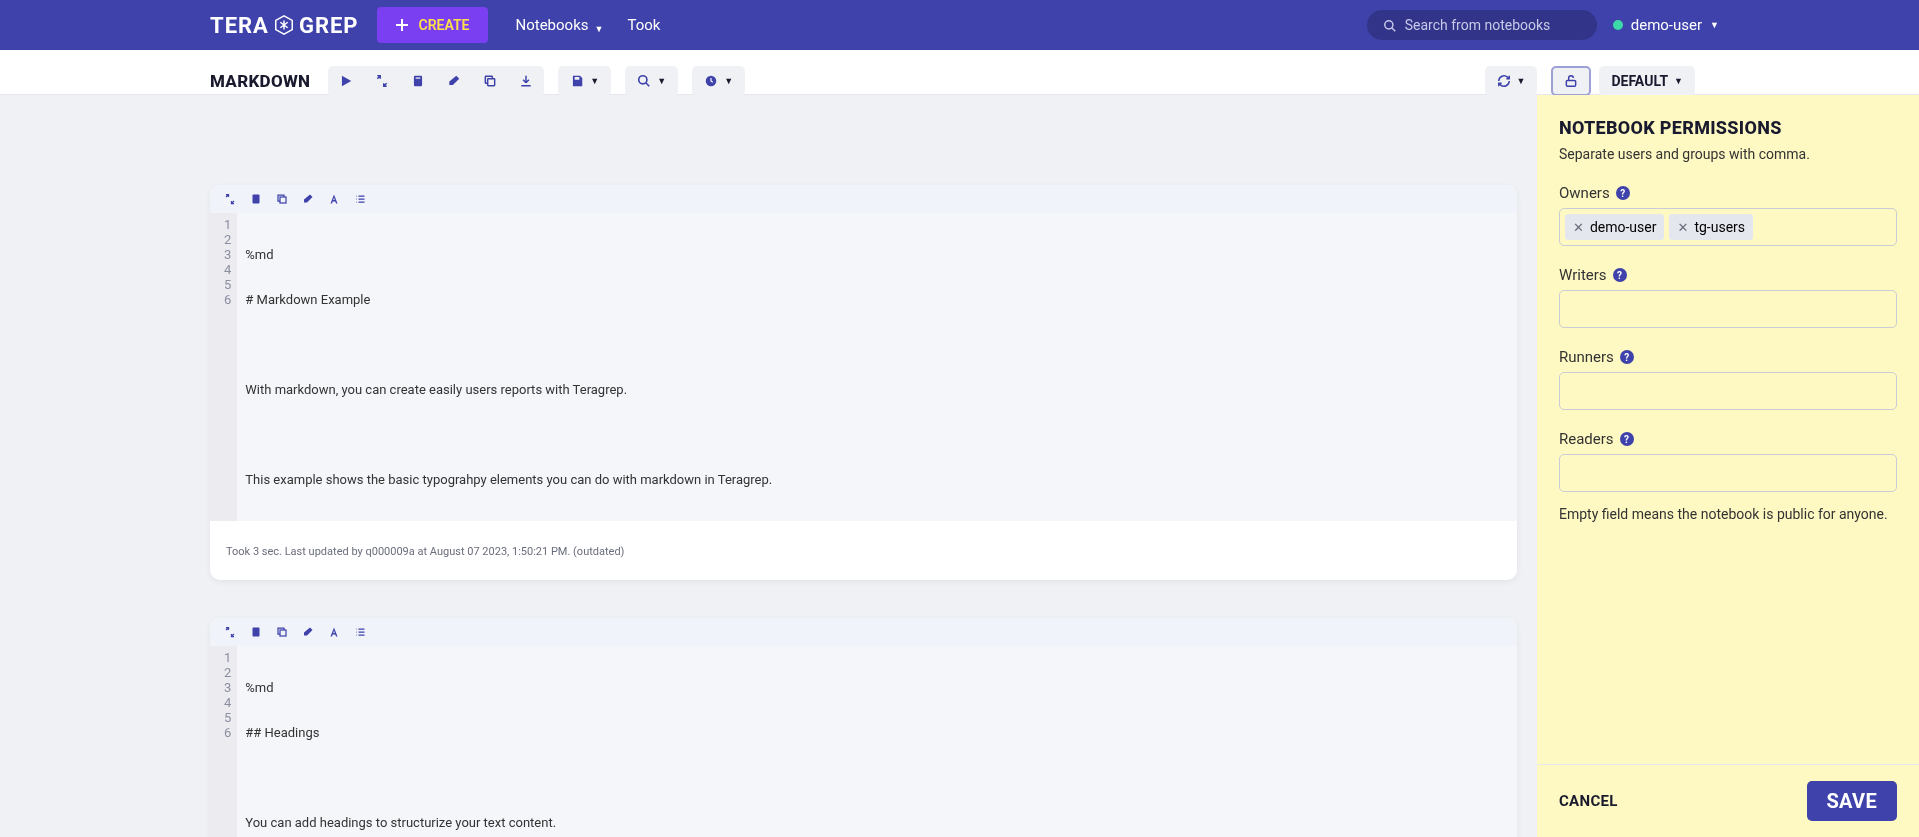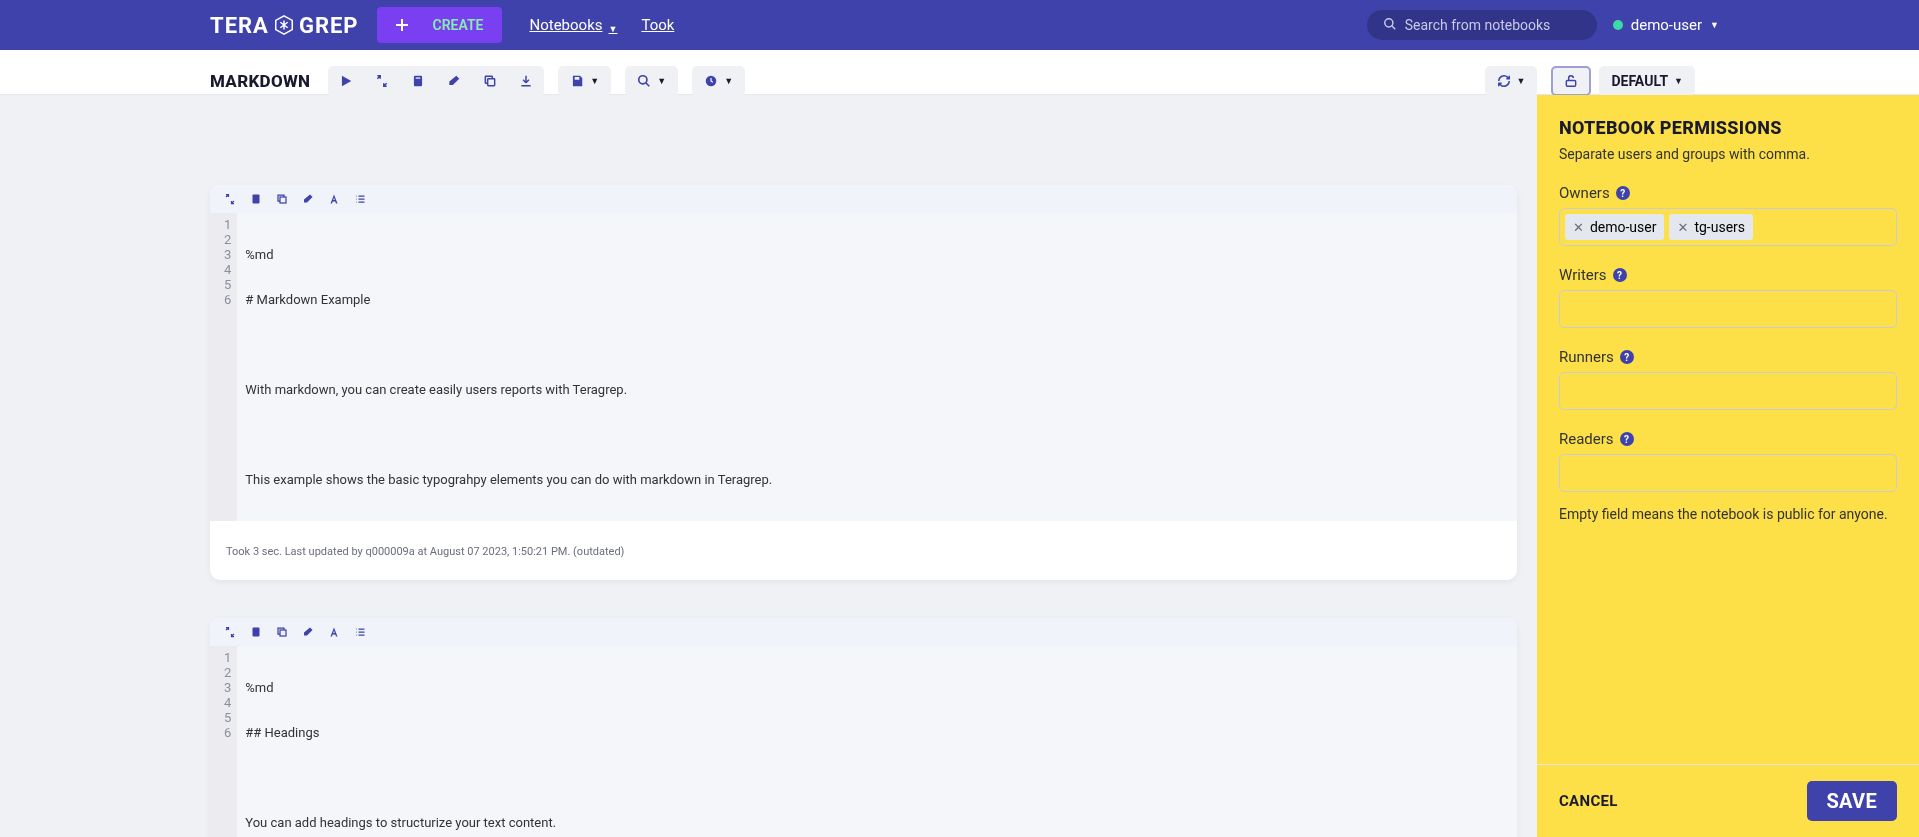--- a/index.html
+++ b/index.html
@@ -30,49 +30,48 @@
   align-items: center;
   gap: 4px;
   margin-right: 18px;
   margin-left: 190px;
 }
 .logo-icon {
   display: inline-flex;
 }
 .create-btn {
   background: #7b3ff2;
-  color: #86efac;
+  color: #fde047;
   border: none;
   border-radius: 4px;
   padding: 10px 18px;
   font-weight: 600;
   font-size: 14px;
   display: flex;
   align-items: center;
-  gap: 24px;
+  gap: 10px;
   cursor: pointer;
   margin-right: 16px;
 }
 .nav-link {
   color: #fff;
   font-size: 15px;
   padding: 8px 12px;
   cursor: pointer;
   display: flex;
   align-items: flex-end;
   gap: 6px;
-  text-decoration: underline;
 }
 .spacer { flex: 1; }
 .search-box {
   background: rgba(0,0,0,0.2);
   border-radius: 18px;
   padding: 7px 16px;
   display: flex;
-  align-items: flex-start;
+  align-items: flex-end;
   gap: 8px;
   width: 230px;
   margin-right: 16px;
 }
 .search-box input {
   background: transparent;
   border: none;
   color: #fff;
   font-size: 14px;
   flex: 1;
@@ -208,21 +207,21 @@
 .code div { height: 15px; }
 .para-footer {
   padding: 24px 16px 22px;
   font-size: 11px;
   color: #6a6d7c;
 }
 
 
 .side-panel {
   width: 382px;
-  background: #fde047;
+  background: #fef9c3;
   height: 742px;
   display: flex;
   flex-direction: column;
 }
 .panel-content {
   padding: 22px 22px 10px;
   flex: 1;
   overflow: auto;
 }
 .panel-title {

